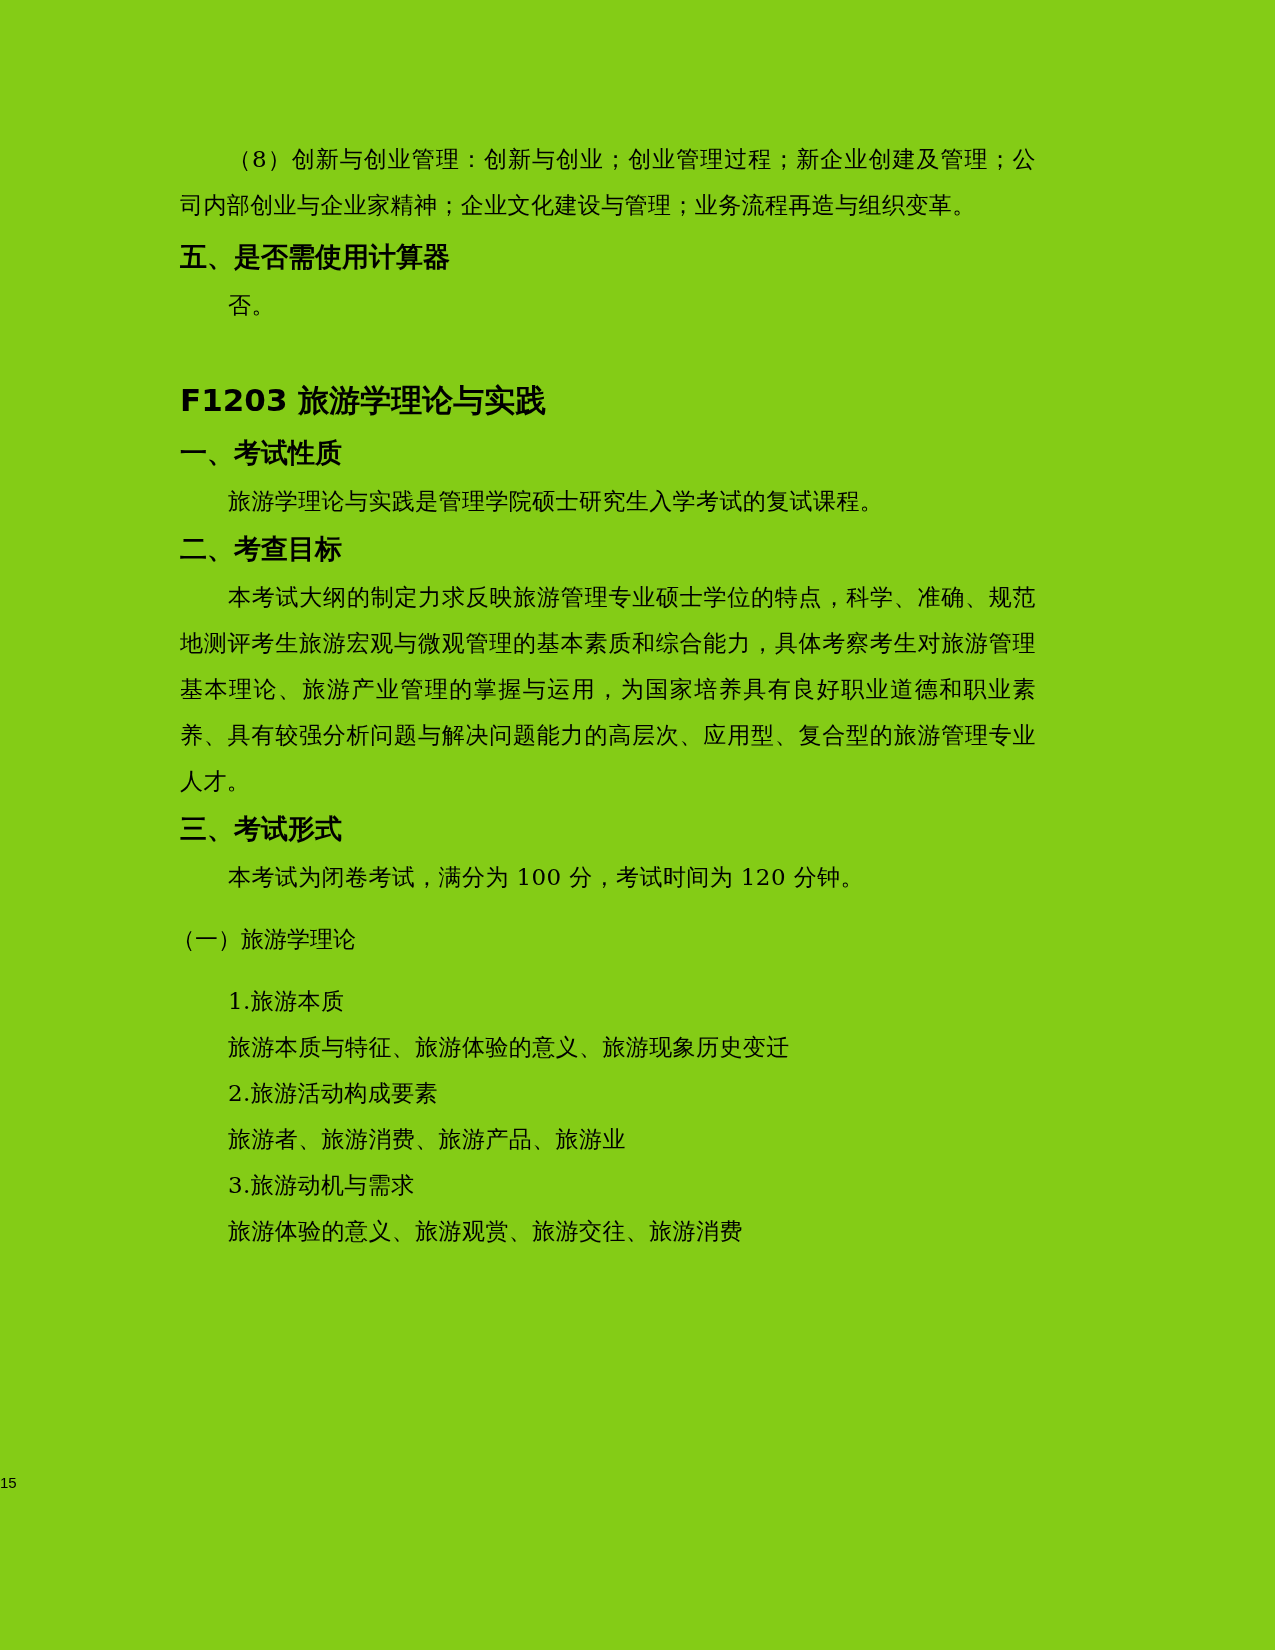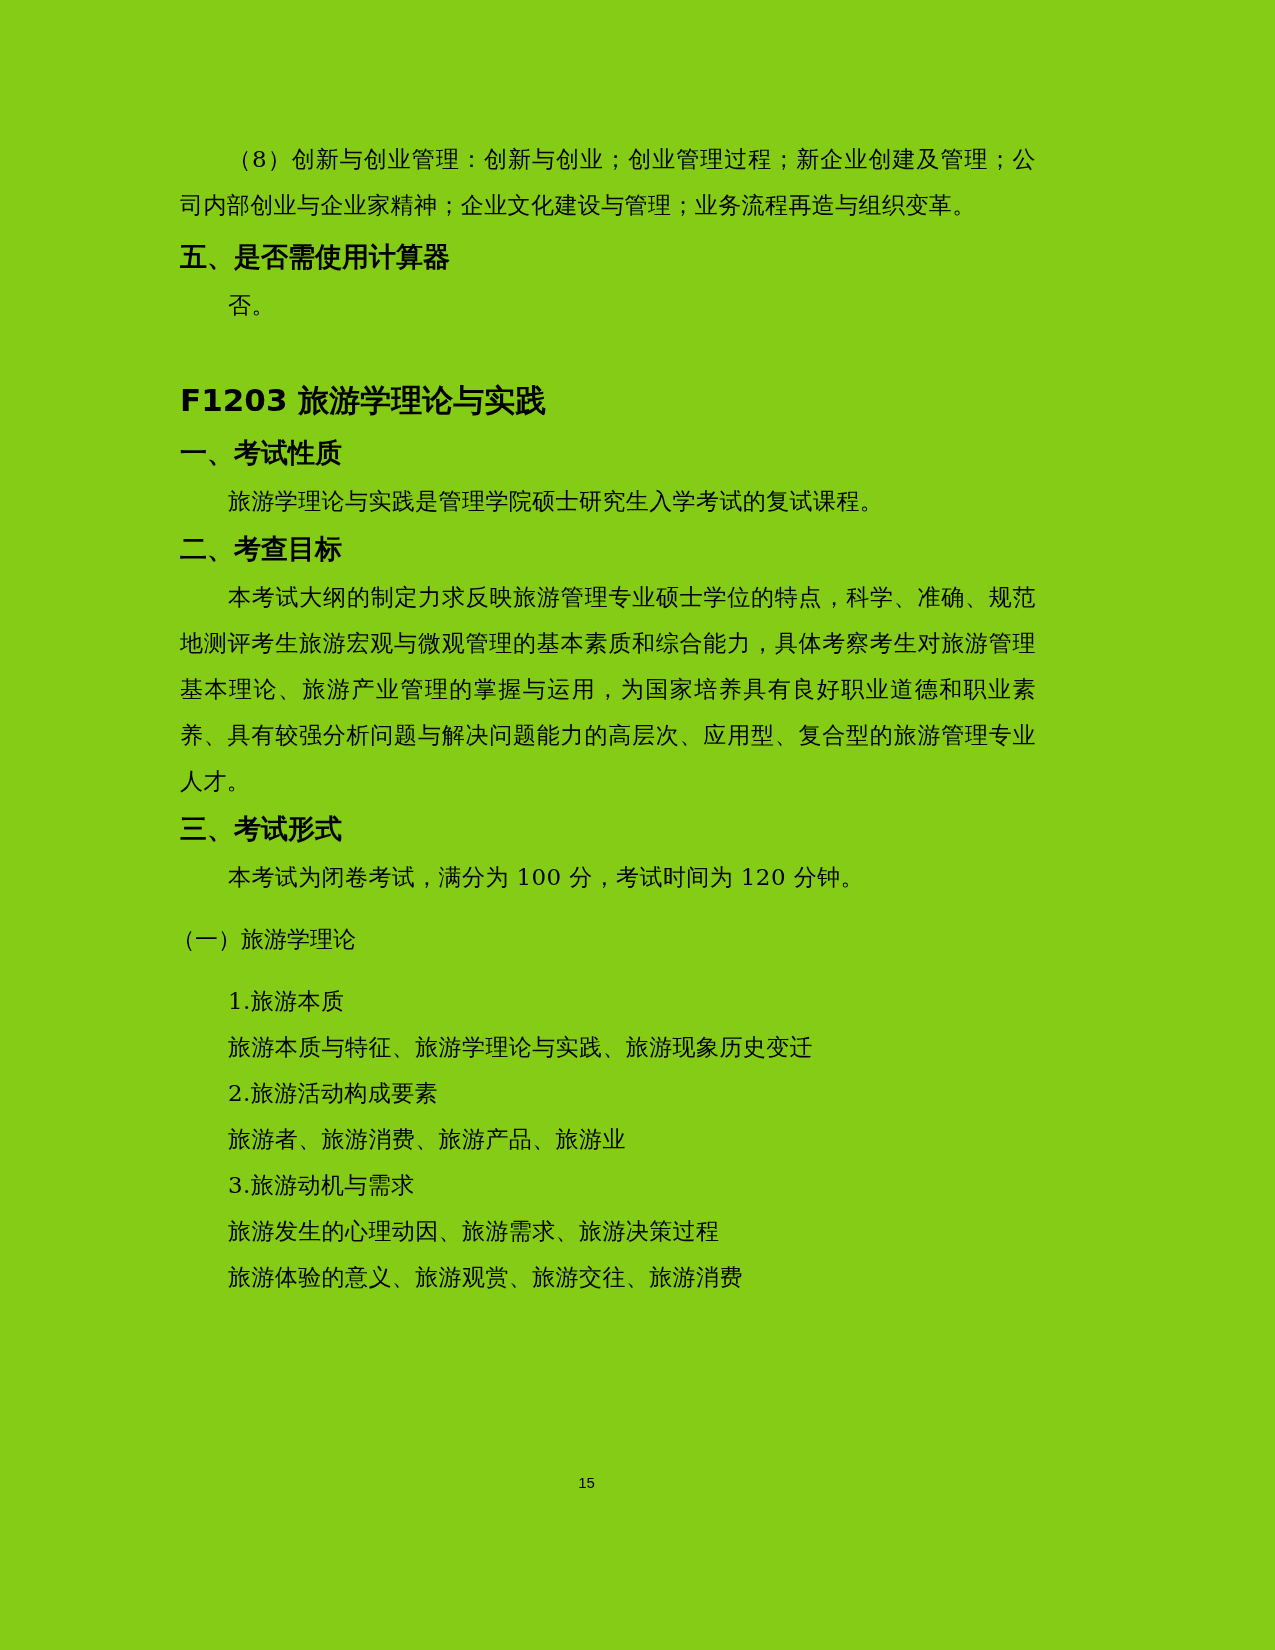--- a/index.html
+++ b/index.html
@@ -8,21 +8,21 @@
   .content { position: absolute; left: 180px; top: 136px; width: 856px; }
   .p { font-family: "DejaVu Serif", "Liberation Serif", serif; font-size: 23px; line-height: 46px; margin: 0; letter-spacing: 0.4px; }
   .indent { text-indent: 48px; }
   .pad { padding-left: 48px; }
   .just { text-align: justify; }
   .h2 { font-family: "DejaVu Sans", "Liberation Sans", sans-serif; font-weight: bold; font-size: 27px; line-height: 50px; margin: 0; }
   .h1 { font-family: "DejaVu Sans", "Liberation Sans", sans-serif; font-weight: bold; font-size: 31px; line-height: 56px; margin: 0; }
   .sub { font-family: "DejaVu Serif", "Liberation Serif", serif; font-size: 23px; line-height: 46px; margin: 16px; margin-left: -8px; }
   .gap-sm { height: 4px; }
   .gap-lg { height: 44px; }
-  .pagenum { position: absolute; left: 0; width: 1173px; top: 1474px; text-align: center;
+  .pagenum { position: absolute; left: 0; width: 1173px; top: 1474px; text-align: left;
              font-family: "Liberation Sans", "DejaVu Sans", sans-serif; font-size: 15px; }
 </style>
 </head>
 <body>
 
 <div class="page">
   <div class="content">
 
     <p class="p indent just">（8）创新与创业管理：创新与创业；创业管理过程；新企业创建及管理；公司内部创业与企业家精神；企业文化建设与管理；业务流程再造与组织变革。</p>
     <div class="gap-sm"></div>
@@ -37,23 +37,22 @@
 
     <h2 class="h2">二、考查目标</h2>
     <p class="p indent just">本考试大纲的制定力求反映旅游管理专业硕士学位的特点，科学、准确、规范地测评考生旅游宏观与微观管理的基本素质和综合能力，具体考察考生对旅游管理基本理论、旅游产业管理的掌握与运用，为国家培养具有良好职业道德和职业素养、具有较强分析问题与解决问题能力的高层次、应用型、复合型的旅游管理专业人才。</p>
 
     <h2 class="h2">三、考试形式</h2>
     <p class="p indent">本考试为闭卷考试，满分为 100 分，考试时间为 120 分钟。</p>
 
     <p class="sub">（一）旅游学理论</p>
 
     <p class="p pad">1.旅游本质</p>
-    <p class="p pad">旅游本质与特征、旅游学理论与实践、旅游现象历史变迁</p>
+    <p class="p pad">旅游本质与特征、旅游体验的意义、旅游现象历史变迁</p>
     <p class="p pad">2.旅游活动构成要素</p>
     <p class="p pad">旅游者、旅游消费、旅游产品、旅游业</p>
     <p class="p pad">3.旅游动机与需求</p>
-    <p class="p pad">旅游发生的心理动因、旅游需求、旅游决策过程</p>
     <p class="p pad">旅游体验的意义、旅游观赏、旅游交往、旅游消费</p>
 
   </div>
 
   <div class="pagenum">15</div>
 </div>
 
 </body></html>

